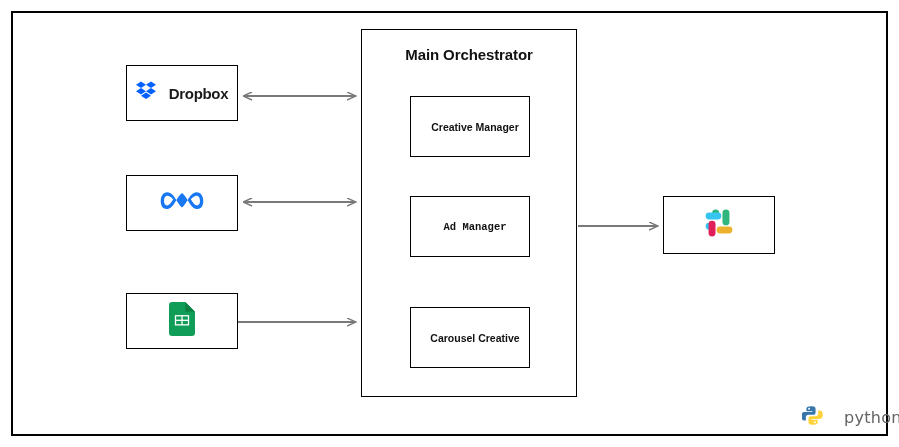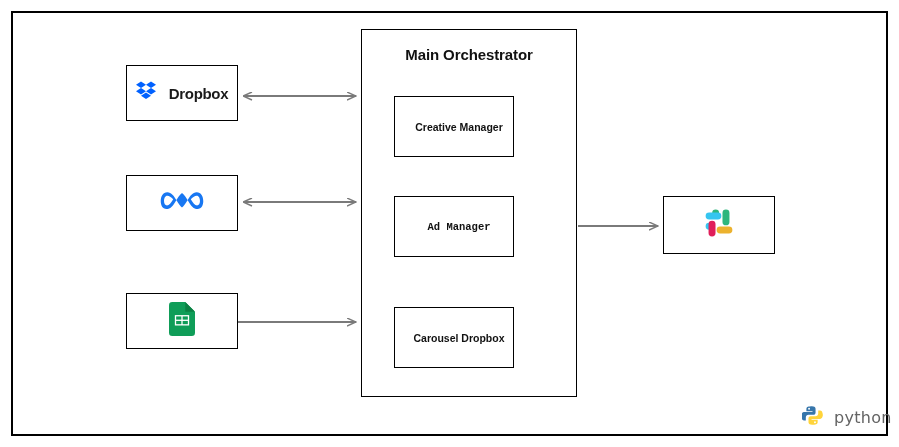--- a/index.html
+++ b/index.html
@@ -59,21 +59,21 @@
     left: 0;
     width: 100%;
     text-align: center;
     font-size: 15px;
     font-weight: bold;
     color: #111111;
     letter-spacing: -0.1px;
   }
   .manager-box {
     position: absolute;
-    left: 32px;
+    left: 48px;
     width: 120px;
     height: 61px;
     background: #ffffff;
     border: 1.6px solid #000000;
     box-sizing: border-box;
     display: flex;
     align-items: center;
     justify-content: center;
     font-size: 10.5px;
     font-weight: bold;
@@ -103,21 +103,21 @@
   }
   
   #python-badge {
     position: absolute;
     left: 802px;
     top: 402px;
     width: 84px;
     height: 30px;
     display: flex;
     align-items: center;
-    gap: 11px;
+    gap: 21px;
   }
   .py-word {
     font-size: 16px;
     color: #646464;
     letter-spacing: 0.3px;
     font-family: "DejaVu Sans", sans-serif;
   }
   .py-tm {
     font-size: 7px;
     color: #8a8a8a;
@@ -206,21 +206,21 @@
 
     <div class="manager-box" id="mgr-creative">
       <span>Creative Manager</span>
     </div>
 
     <div class="manager-box" id="mgr-ad">
       <span>Ad Manager</span>
     </div>
 
     <div class="manager-box" id="mgr-carousel">
-      <span>Carousel Dropbox</span>
+      <span>Carousel Creative</span>
     </div>
   </div>
 
   <div class="node-box" id="box-slack">
     <span>
       <svg width="34" height="34" viewBox="0 0 122 122">
         <g fill="#36C5F0">
           <path d="M38 73a12.5 12.5 0 1 1-12.5-12.5H38z"></path>
           <path d="M44.5 73a12.5 12.5 0 0 1 25 0v31a12.5 12.5 0 0 1-25 0z" fill="#36C5F0" opacity="0"></path>
         </g>

